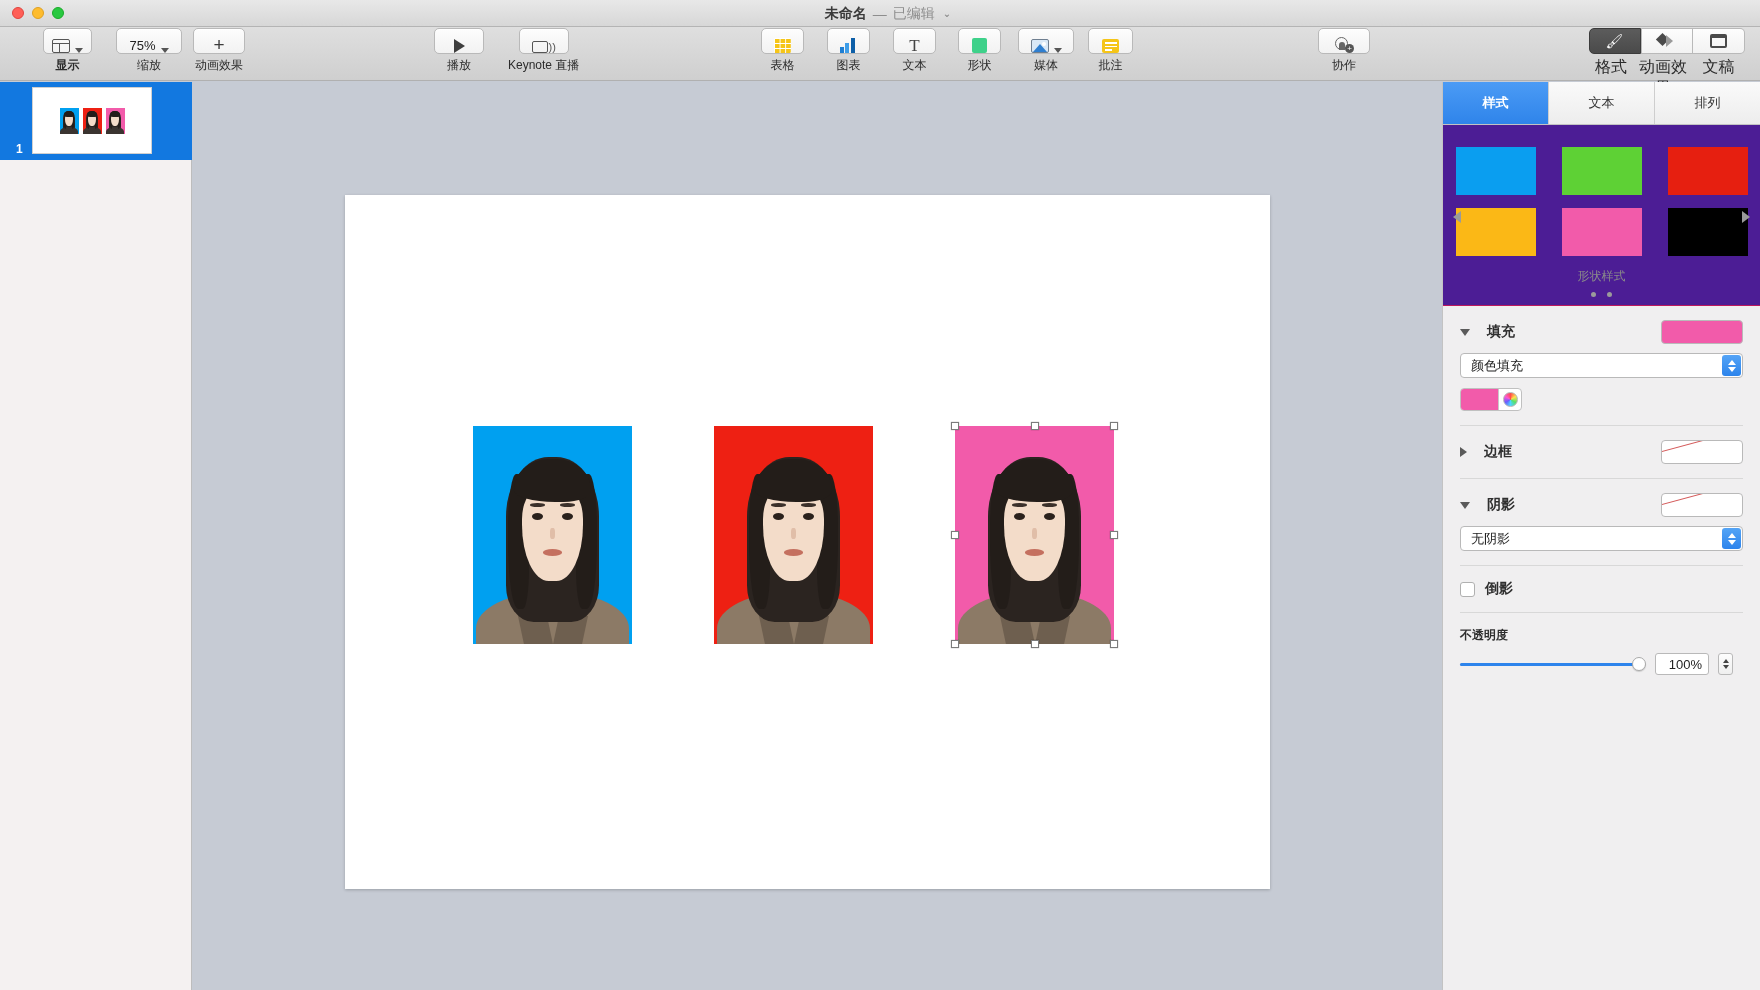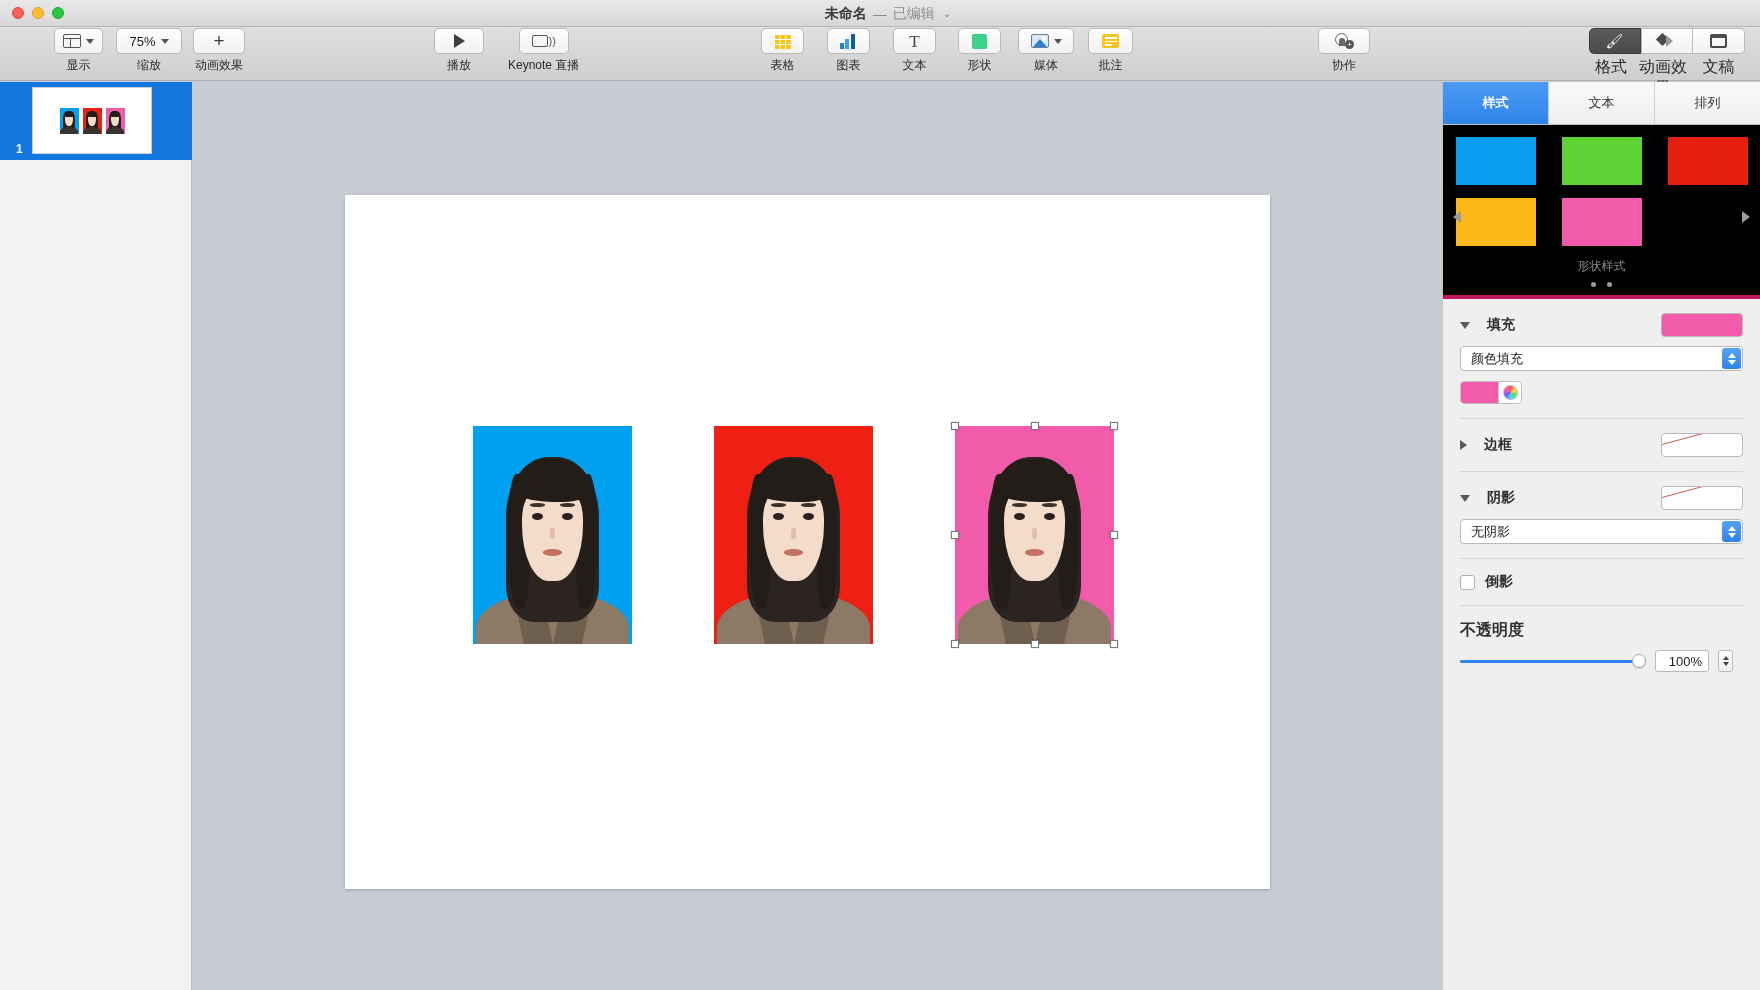--- a/index.html
+++ b/index.html
@@ -45,21 +45,21 @@
   }
   .tbitem {
     position: absolute; top: 1px;
     display: flex; flex-direction: column; align-items: center;
     width: auto;
   }
   .tbbtn {
     height: 26px; min-width: 38px;
     background: linear-gradient(to bottom, #fdfdfd, #f2f2f2);
     border: 1px solid #b9b9b9; border-radius: 5px;
-    display: flex; align-items: center; justify-content: center;
+    display: flex; align-items: flex-end; justify-content: center;
     gap: 5px; padding: 0 8px;
     box-shadow: 0 1px 0 rgba(255,255,255,0.7) inset;
   }
   .tblabel {
     font-size: 12px; color: #2c2c2c; margin-top: 3px; white-space: nowrap;
   }
   .chevdn {
     width: 0; height: 0; border-left: 4px solid transparent;
     border-right: 4px solid transparent; border-top: 5px solid #555;
   }
@@ -192,21 +192,21 @@
   .insp-tabs { display: flex; height: 43px; border-bottom: 1px solid #c3c3c3; }
   .insp-tab {
     flex: 1; display: flex; align-items: center; justify-content: center;
     font-size: 13px; color: #333;
     background: linear-gradient(to bottom, #fafafa, #ededed);
     border-right: 1px solid #cecece;
   }
   .insp-tab:last-child { border-right: none; }
   .insp-tab.active { background: linear-gradient(to bottom, #4b9bf5, #2f84ea); color: #fff; font-weight: bold; }
 
-  .style-section { padding: 12px 0 6px; position: relative; background:#000000; border-bottom: 4px solid #be185d; }
+  .style-section { padding: 22px 0 6px; position: relative; background:#4c1d95; border-bottom: 1px solid #be185d; }
   .swatch-grid { display: grid; grid-template-columns: repeat(3, 80px); grid-gap: 13px 26px; justify-content: center; }
   .swatch { width: 80px; height: 48px; }
   .arrow-l, .arrow-r { position: absolute; top: 86px; width: 0; height: 0;
     border-top: 6px solid transparent; border-bottom: 6px solid transparent; }
   .arrow-l { left: 10px; border-right: 8px solid #9a9a9a; }
   .arrow-r { right: 10px; border-left: 8px solid #9a9a9a; }
   .style-caption { text-align: center; font-size: 12px; color: #8a8a8a; margin-top: 12px; }
   .dots { display: flex; justify-content: center; gap: 11px; margin-top: 7px; margin-bottom: 2px; }
   .dot { width: 5px; height: 5px; border-radius: 50%; background: #9b9b9b; }
   .sect-head {
@@ -257,21 +257,21 @@
     background: conic-gradient(#ff4d4d, #ffe14d, #55e06a, #4dd6ff, #6a5cff, #ff57d1, #ff4d4d);
     border: 1px solid #b5b5b5;
   }
 
   .divider { height: 1px; background: #d8d8d8; margin: 14px 17px 0 17px; }
 
   .checkrow { display: flex; align-items: center; gap: 10px; padding: 14px 17px 0 17px; }
   .checkbox { width: 15px; height: 15px; background: #fff; border: 1px solid #b0b0b0; border-radius: 3px; }
   .checklabel { font-size: 14px; color: #2f2f2f; font-weight: bold; }
 
-  .opacity-title { font-size: 16px; color: #2f2f2f; font-weight: bold; padding: 14px 17px 0 17px; }
+  .opacity-title { font-size: 12px; color: #2f2f2f; font-weight: bold; padding: 14px 17px 0 17px; }
   .opacity-row { display: flex; align-items: center; gap: 9px; padding: 9px 17px 0 17px; }
   .slider { position: relative; width: 186px; height: 14px; }
   .slider .track { position: absolute; top: 6px; left: 0; width: 100%; height: 3px; background: #c9c9c9; border-radius: 2px; }
   .slider .fill { position: absolute; top: 6px; left: 0; height: 3px; background: #2d84ec; border-radius: 2px; }
   .slider .knob { position: absolute; top: 0; width: 14px; height: 14px; border-radius: 50%; background: #fff; border: 1px solid #aaa; box-shadow: 0 1px 1px rgba(0,0,0,0.15); }
   .numfield {
     width: 54px; height: 22px; background: #fff; border: 1px solid #b9b9b9; border-radius: 3px;
     font-size: 13px; color: #222; display: flex; align-items: center; justify-content: flex-end;
     padding-right: 6px;
   }
@@ -298,21 +298,21 @@
     <div class="doctitle">
       <span>未命名</span>
       <span class="sep">—</span>
       <span class="edited">已编辑</span>
       <span class="chev">⌄</span>
     </div>
   </div>
 
   <div class="toolbar">
 
-    <div class="tbitem" style="left:54px;">
+    <div class="tbitem" style="left:43px;font-weight:bold;">
       <div class="tbbtn">
         <span class="ic-display"></span>
         <span class="chevdn"></span>
       </div>
       <span class="tblabel">显示</span>
     </div>
 
     <div class="tbitem" style="left:116px;">
       <div class="tbbtn" style="min-width:66px;">
         <span class="zoomtxt">75%</span>

